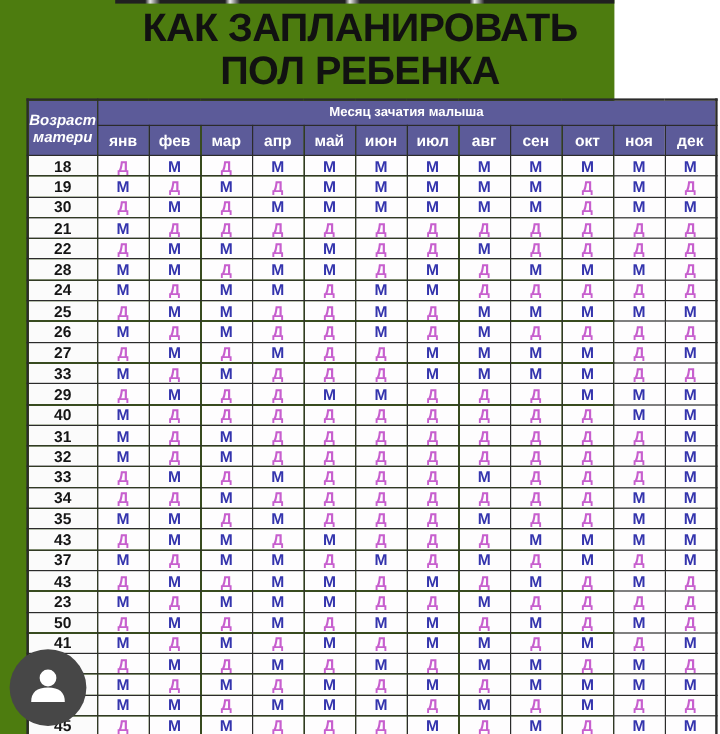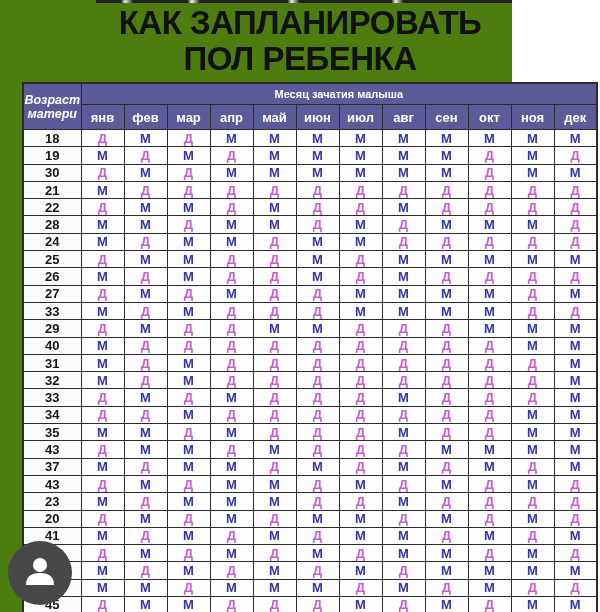--- a/index.html
+++ b/index.html
@@ -452,21 +452,21 @@
           <td class="boy">М</td>
           <td class="girl">Д</td>
           <td class="girl">Д</td>
           <td class="boy">М</td>
           <td class="girl">Д</td>
           <td class="girl">Д</td>
           <td class="girl">Д</td>
           <td class="girl">Д</td>
         </tr>
         <tr>
-          <td class="age">20</td>
+          <td class="age">50</td>
           <td class="girl">Д</td>
           <td class="boy">М</td>
           <td class="girl">Д</td>
           <td class="boy">М</td>
           <td class="girl">Д</td>
           <td class="boy">М</td>
           <td class="boy">М</td>
           <td class="girl">Д</td>
           <td class="boy">М</td>
           <td class="girl">Д</td>

